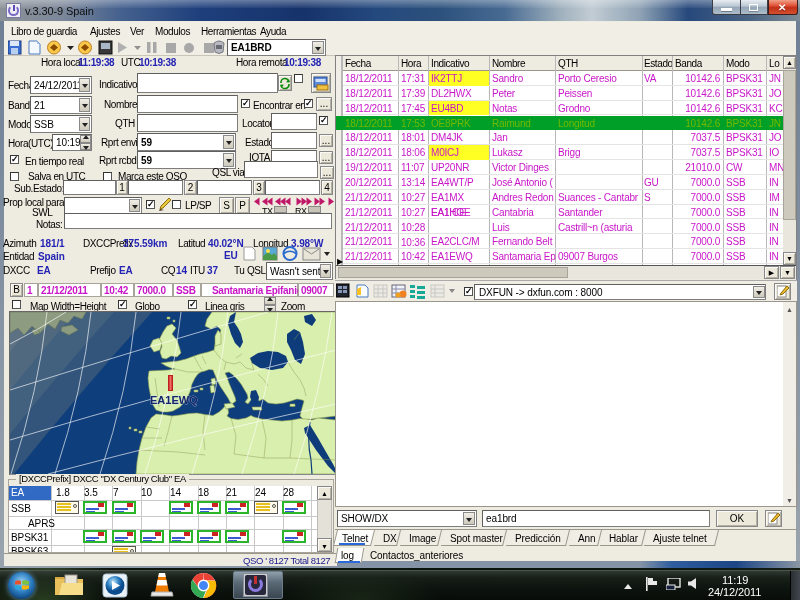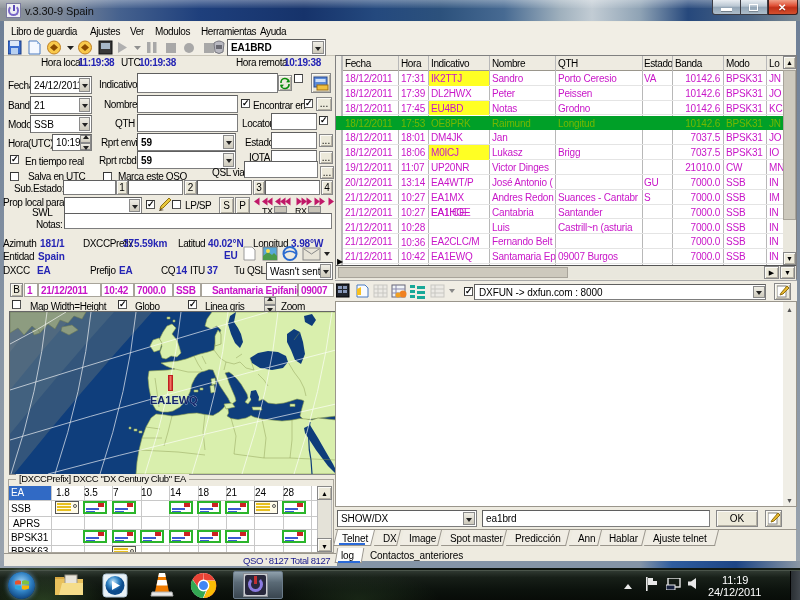--- a/index.html
+++ b/index.html
@@ -408,21 +408,21 @@
     <div class="tx" style="left:47px;top:2px">1.8</div>
     <div class="tx" style="left:75px;top:2px">3.5</div>
     <div class="tx" style="left:104px;top:2px">7</div>
     <div class="tx" style="left:132px;top:2px">10</div>
     <div class="tx" style="left:161px;top:2px">14</div>
     <div class="tx" style="left:189px;top:2px">18</div>
     <div class="tx" style="left:217px;top:2px">21</div>
     <div class="tx" style="left:246px;top:2px">24</div>
     <div class="tx" style="left:274px;top:2px">28</div>
     <div class="tx" style="left:2px;top:18px">SSB</div>
-    <div class="tx" style="left:4px;top:33px">APRS</div>
+    <div class="tx" style="left:19px;top:33px">APRS</div>
     <div class="tx" style="left:2px;top:47px">BPSK31</div>
     <div class="tx" style="left:2px;top:61px">BPSK63</div>
     <div class="ab" style="left:46px;top:15px;width:24px;height:13px;background:#fffbe8;border:1px solid #555"></div>
     <div class="ab" style="left:48px;top:17px;width:14px;height:2px;background:#e8c020"></div>
     <div class="ab" style="left:48px;top:20px;width:14px;height:2px;background:#e8c020"></div>
     <div class="ab" style="left:48px;top:23px;width:14px;height:2px;background:#e8c020"></div>
     <div class="ab" style="left:64px;top:18px;width:4px;height:4px;border-radius:50%;border:1px solid #555"></div>
     <div class="ab" style="left:74px;top:15px;width:24px;height:13px;background:#fff;border:2px solid #2bb52b"></div>
     <div class="ab" style="left:89px;top:17px;width:6px;height:4px;background:#cc2222"></div>
     <div class="ab" style="left:77px;top:22px;width:13px;height:2px;background:#3a5ad0"></div>

